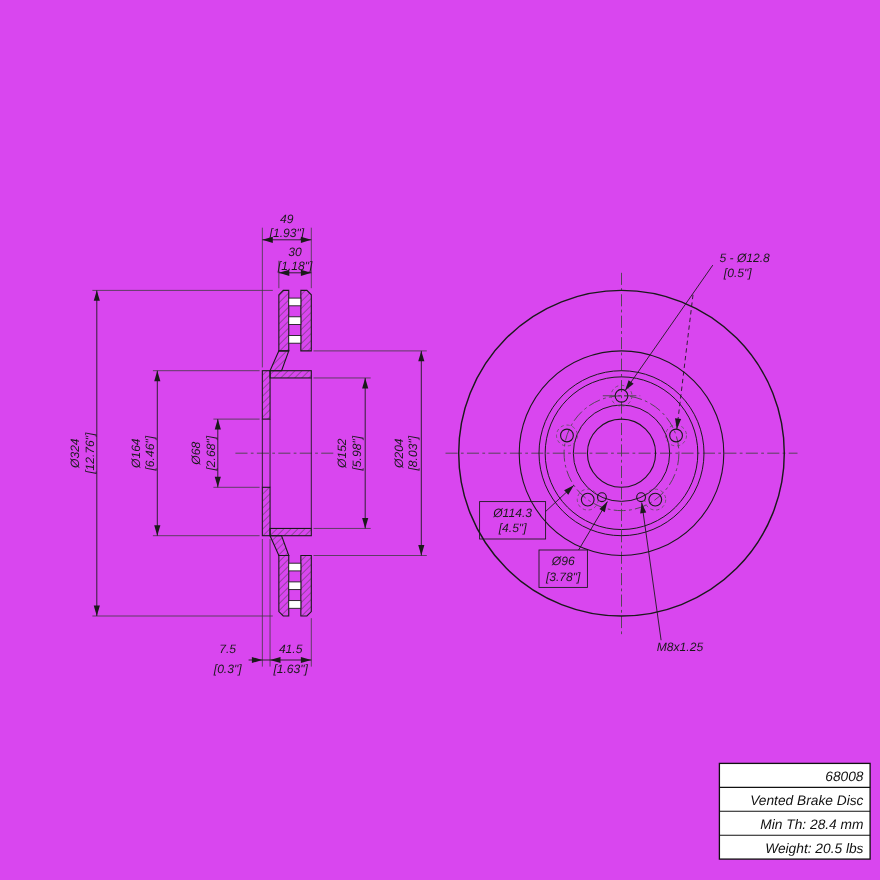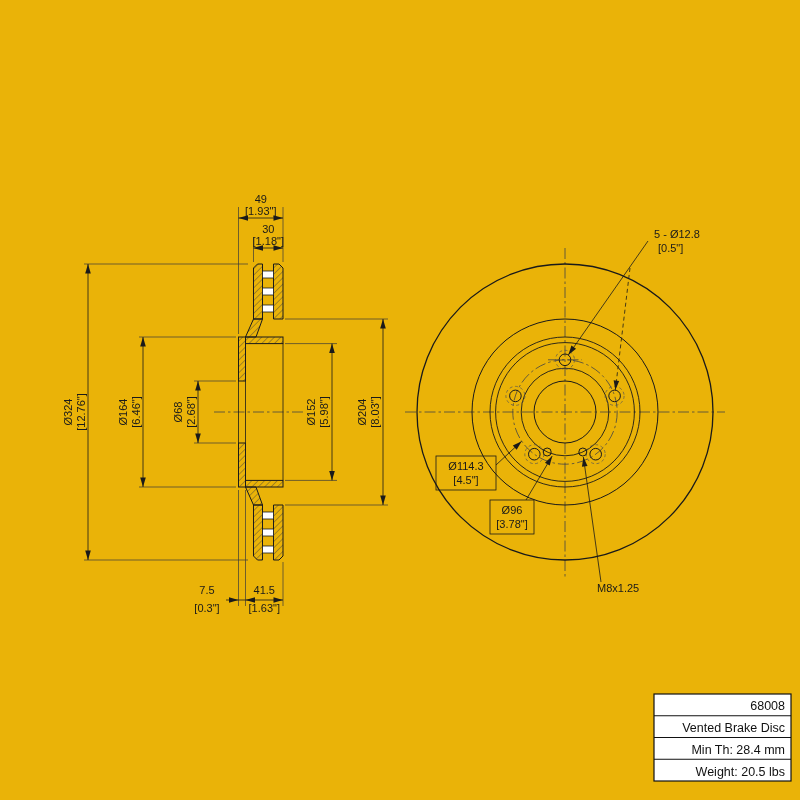--- a/index.html
+++ b/index.html
@@ -1,16 +1,16 @@
 <!DOCTYPE html>
 <html><head>
 <meta charset="utf-8">
 <style>
   html,body{margin:0;padding:0;background:#ffffff;}
-  .page{width:800px;height:800px;background:#eab308;position:relative;font-family:"Liberation Sans",sans-serif;}
+  .page{width:800px;height:800px;background:#d946ef;position:relative;font-family:"Liberation Sans",sans-serif;font-style:italic;}
   svg{display:block;}
   .metal{fill:url(#hatch);stroke:#1a1a1a;stroke-width:1;}
   .rib{fill:#ffffff;stroke:#1a1a1a;stroke-width:0.8;}
   .edge{stroke:#1a1a1a;stroke-width:0.8;fill:none;}
   .ext{stroke:#3a3a3a;stroke-width:0.7;fill:none;}
   .dim-line{stroke:#1a1a1a;stroke-width:0.8;fill:none;}
   .leader{stroke:#1a1a1a;stroke-width:0.8;fill:none;}
   .leader-dash{stroke:#1a1a1a;stroke-width:0.8;fill:none;stroke-dasharray:4 3;}
   .cl{stroke:#444;stroke-width:0.8;fill:none;stroke-dasharray:11 3 2.5 3;}
   .c1{fill:none;stroke:#1a1a1a;stroke-width:1.3;}

